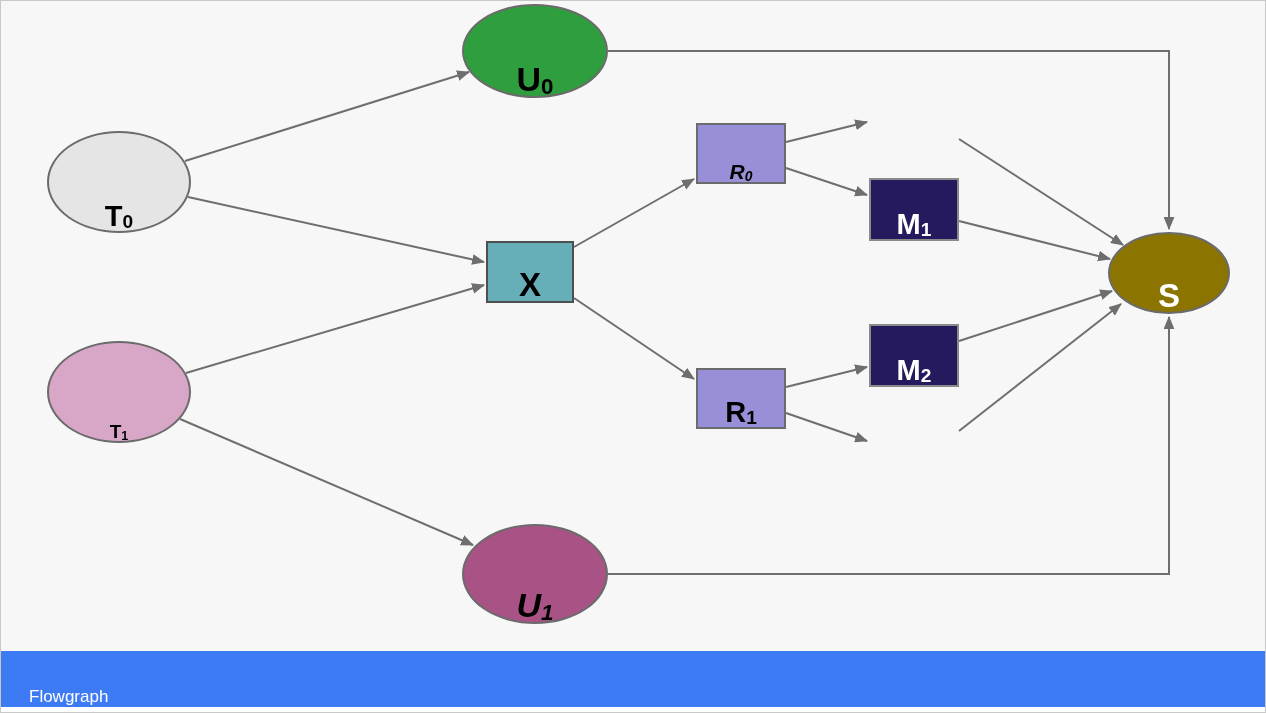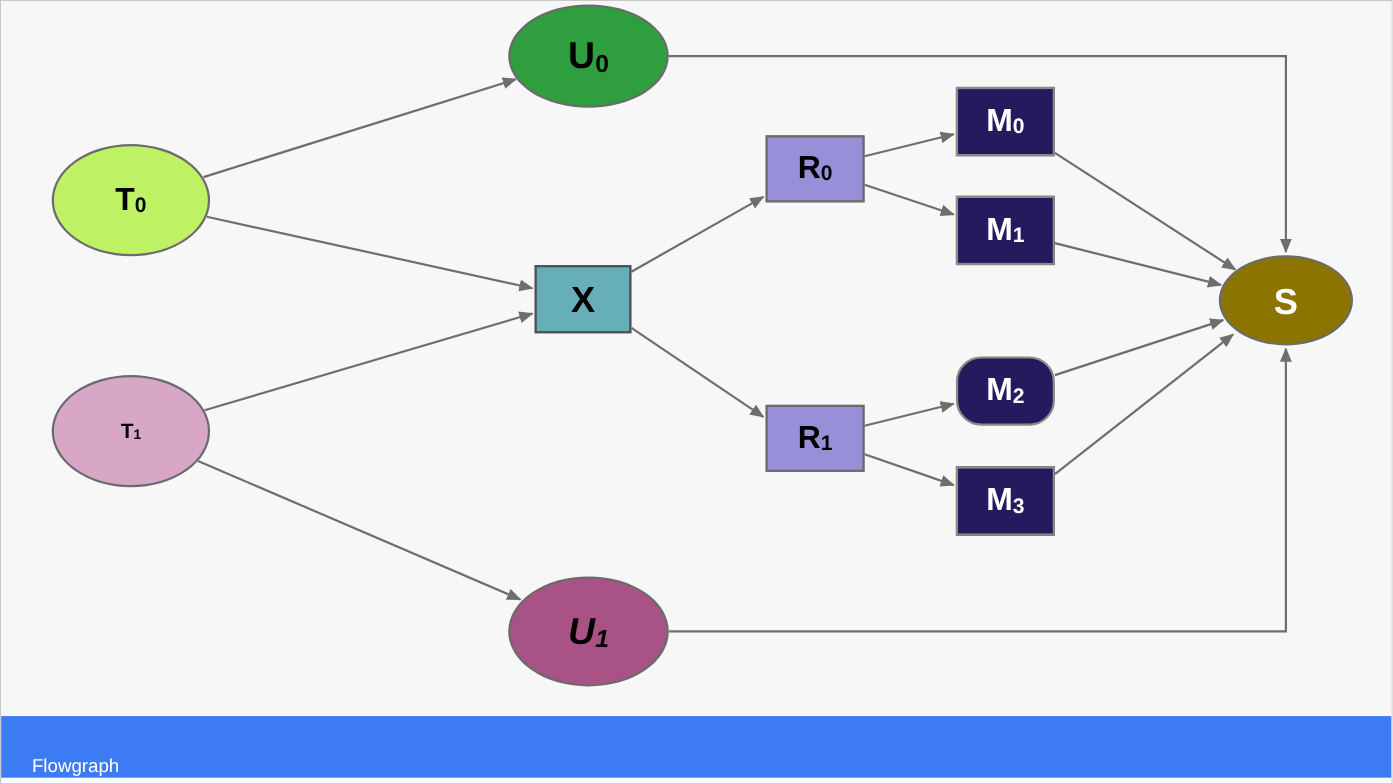--- a/index.html
+++ b/index.html
@@ -29,21 +29,21 @@
     color: #6e6e6e; 
   }
   .edge {
     stroke: currentColor;
     stroke-width: 2;
     fill: none;
   }
   .node {
     position: absolute;
     display: flex;
-    align-items: center;
+    align-items: flex-end;
     justify-content: center;
     border: 2px solid #6b6b6b;
   }
   .ellipse { border-radius: 50%; }
   .lbl {
     font-weight: bold;
     line-height: 1;
     white-space: nowrap;
   }
   .lbl sub {
@@ -90,63 +90,57 @@
       <line class="edge" x1="785" y1="386" x2="866" y2="366" marker-end="url(#arrowhead)"></line>
       <line class="edge" x1="785" y1="412" x2="866" y2="440" marker-end="url(#arrowhead)"></line>
       <line class="edge" x1="958" y1="138" x2="1122" y2="244" marker-end="url(#arrowhead)"></line>
       <line class="edge" x1="958" y1="220" x2="1109" y2="258" marker-end="url(#arrowhead)"></line>
       <line class="edge" x1="958" y1="340" x2="1111" y2="290" marker-end="url(#arrowhead)"></line>
       <line class="edge" x1="958" y1="430" x2="1120" y2="303" marker-end="url(#arrowhead)"></line>
       <polyline class="edge" points="607,50 1168,50 1168,228" marker-end="url(#arrowhead)"></polyline>
       <polyline class="edge" points="607,573 1168,573 1168,316" marker-end="url(#arrowhead)"></polyline>
     </svg>
 
-    <div class="node ellipse" style="left: 46px; top: 130px; width: 144px; height: 102px; background: #bef264; border-color: rgb(107, 107, 107); color: rgb(0, 0, 0);">
+    <div class="node ellipse" style="left: 46px; top: 130px; width: 144px; height: 102px; background: #e5e5e5; border-color: rgb(107, 107, 107); color: rgb(0, 0, 0);">
       <span class="lbl" style="font-size:29px;"><span>T</span><sub>0</sub></span>
     </div>
 
     <div class="node ellipse" style="left: 46px; top: 340px; width: 144px; height: 102px; background: rgb(216, 167, 200); border-color: rgb(107, 107, 107); color: rgb(0, 0, 0);">
       <span class="lbl" style="font-size:19px;"><span>T</span><sub>1</sub></span>
     </div>
 
     <div class="node ellipse" style="left: 461px; top: 3px; width: 146px; height: 94px; background: rgb(47, 158, 62); border-color: rgb(107, 107, 107); color: rgb(0, 0, 0);">
       <span class="lbl" style="font-size:34px;"><span>U</span><sub>0</sub></span>
     </div>
 
     <div class="node ellipse" style="left: 461px; top: 523px; width: 146px; height: 100px; background: rgb(168, 82, 133); border-color: rgb(107, 107, 107); color: rgb(0, 0, 0);">
       <span class="lbl" style="font-size:34px;font-style:italic;"><span>U</span><sub>1</sub></span>
     </div>
 
     <div class="node rect" style="left: 485px; top: 240px; width: 88px; height: 62px; background: rgb(102, 175, 185); border-color: rgb(79, 79, 79); color: rgb(0, 0, 0);">
       <span class="lbl" style="font-size:33px;"><span>X</span><sub></sub></span>
     </div>
 
     <div class="node rect" style="left: 695px; top: 122px; width: 90px; height: 61px; background: rgb(151, 144, 216); border-color: rgb(107, 107, 107); color: rgb(0, 0, 0);">
-      <span class="lbl" style="font-size:29px;"><span>R</span><sub>0</sub></span>
+      <span class="lbl" style="font-size:21px;font-style:italic;"><span>R</span><sub>0</sub></span>
     </div>
 
     <div class="node rect" style="left: 695px; top: 367px; width: 90px; height: 61px; background: rgb(151, 144, 216); border-color: rgb(107, 107, 107); color: rgb(0, 0, 0);">
       <span class="lbl" style="font-size:29px;"><span>R</span><sub>1</sub></span>
     </div>
 
-    <div class="node rect" style="left: 868px; top: 78px; width: 90px; height: 63px; background: rgb(38, 26, 94); border-color: rgb(138, 138, 138); color: rgb(255, 255, 255);">
-      <span class="lbl" style="font-size:29px;"><span>M</span><sub>0</sub></span>
-    </div>
 
     <div class="node rect" style="left: 868px; top: 177px; width: 90px; height: 63px; background: rgb(38, 26, 94); border-color: rgb(138, 138, 138); color: rgb(255, 255, 255);">
       <span class="lbl" style="font-size:29px;"><span>M</span><sub>1</sub></span>
     </div>
 
-    <div class="node rect" style="left: 868px; top: 323px; width: 90px; height: 63px; background: rgb(38, 26, 94); border-color: rgb(138, 138, 138); color: rgb(255, 255, 255); border-radius: 23px;">
+    <div class="node rect" style="left: 868px; top: 323px; width: 90px; height: 63px; background: rgb(38, 26, 94); border-color: rgb(138, 138, 138); color: rgb(255, 255, 255);">
       <span class="lbl" style="font-size:29px;"><span>M</span><sub>2</sub></span>
     </div>
 
-    <div class="node rect" style="left: 868px; top: 423px; width: 90px; height: 63px; background: rgb(38, 26, 94); border-color: rgb(138, 138, 138); color: rgb(255, 255, 255);">
-      <span class="lbl" style="font-size:29px;"><span>M</span><sub>3</sub></span>
-    </div>
 
     <div class="node ellipse" style="left: 1107px; top: 231px; width: 122px; height: 82px; background: rgb(139, 116, 0); border-color: rgb(107, 107, 107); color: rgb(255, 255, 255);">
       <span class="lbl" style="font-size:33px;"><span>S</span><sub></sub></span>
     </div>
 
   </div>
 
   <div class="footer" style="background: rgb(61, 123, 245); color: rgb(255, 255, 255);">
     <span>Flowgraph</span>
   </div>

